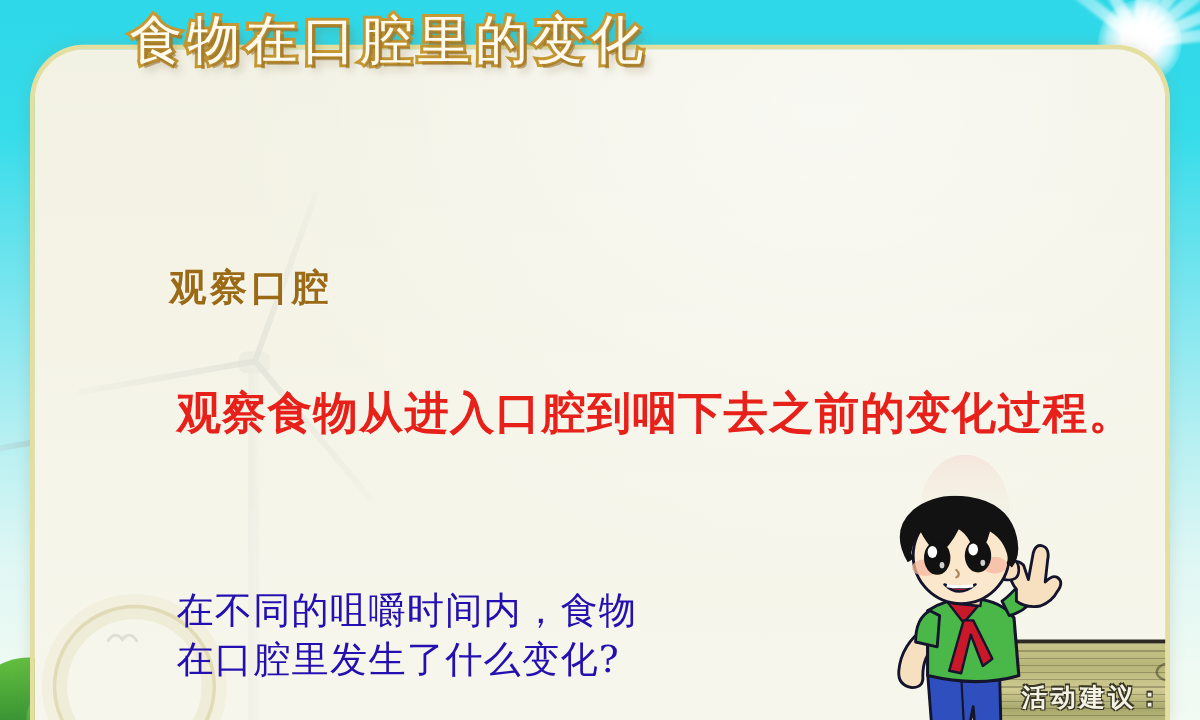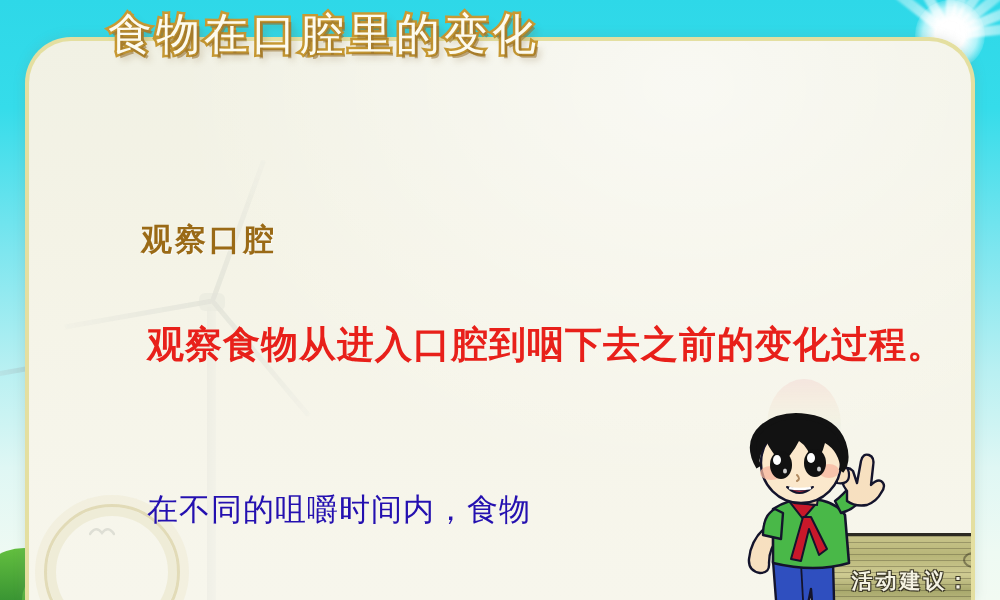--- a/index.html
+++ b/index.html
@@ -354,20 +354,21 @@
     <svg class="wm-bird" viewBox="0 0 26 18">
       <path d="M1 10 Q7 1 13 9 Q19 1 25 10" stroke="#8a8f88" stroke-width="2.4" fill="none" stroke-linecap="round"></path>
     </svg>
 
     <div class="heading-brown">观察口腔</div>
 
     <div class="text-red">观察食物从进入口腔到咽下去之前的变化过程。</div>
 
     <div class="text-blue">
       <span class="ln">在不同的咀嚼时间内，食物</span>
+      <span class="ln">在口腔里发生了什么变化?</span>
     </div>
 
     <div class="sign">
 
       <div class="sign-board">
         <div class="sign-knot"></div>
       </div>
       <div class="sign-text">活动建议：</div>
     </div>
 

